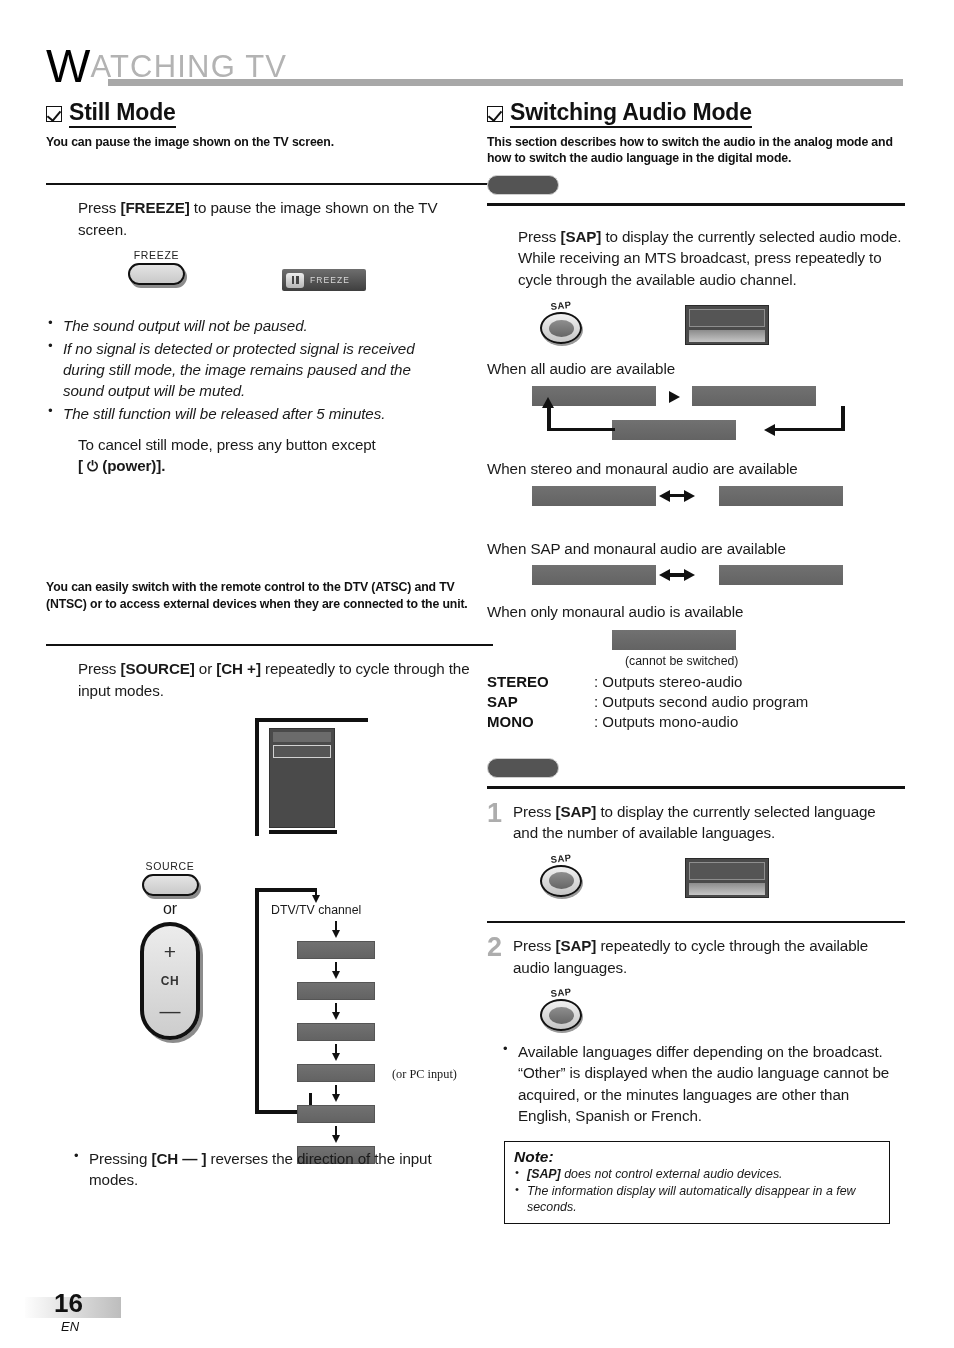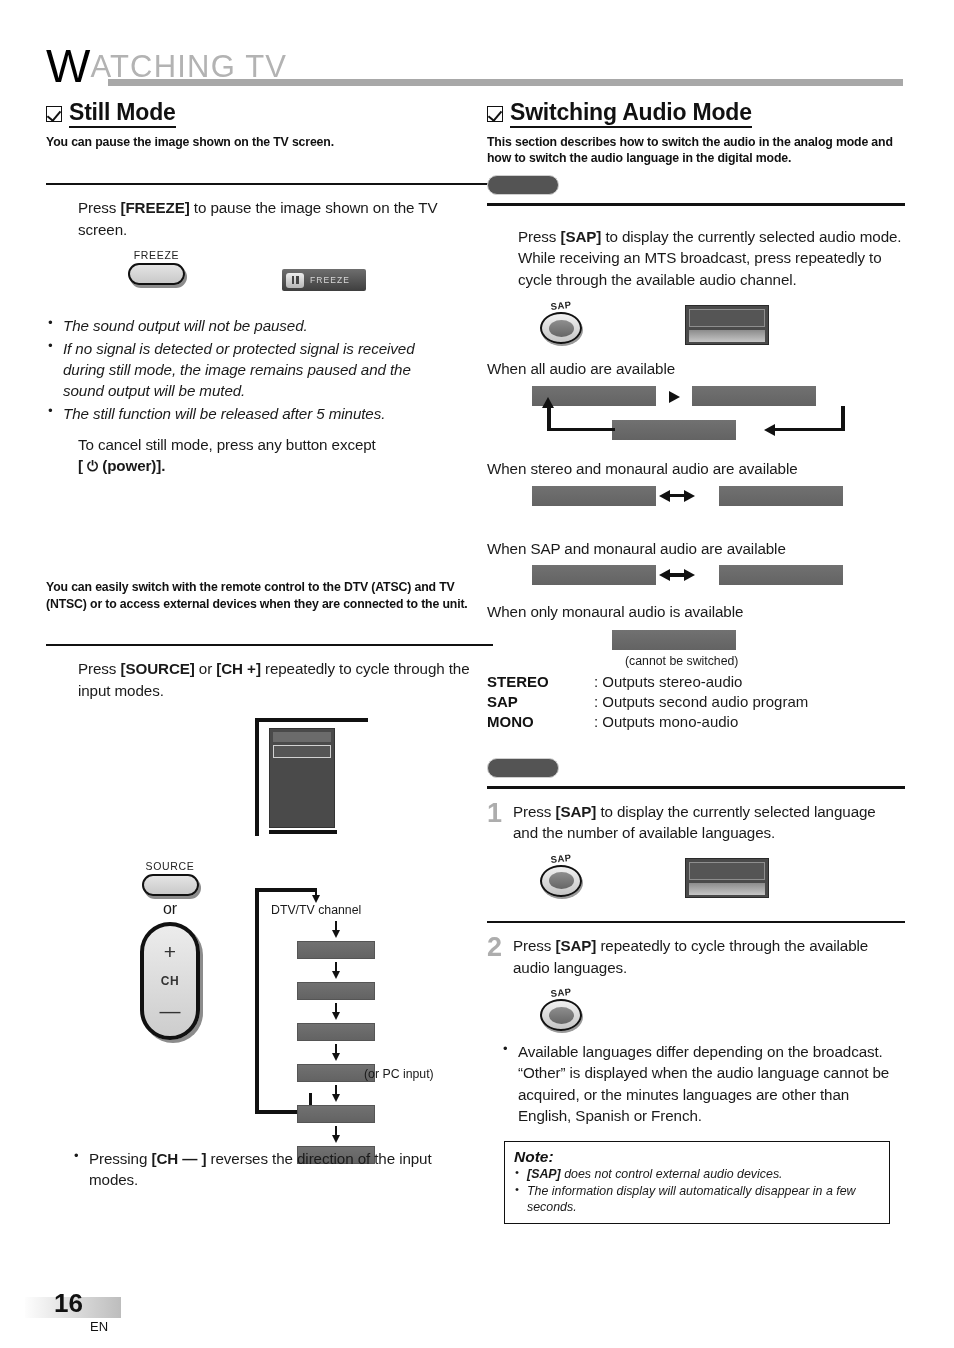--- a/index.html
+++ b/index.html
@@ -212,21 +212,21 @@
   
   .footer { position:absolute; left:25px; top:1288px; width:200px; }
   .foot-bar{
     position:absolute; left:0; top:9px; width:96px; height:21px;
     background:linear-gradient(90deg,#fdfdfd,#bdbdbd);
   }
   .foot-num{
     position:absolute; left:29px; top:0px; font-size:26px; font-weight:bold; color:#111;
   }
   .foot-lang{
-    position:absolute; left:65px; top:31px; font-size:13px; color:#111;
+    position:absolute; left:36px; top:31px; font-size:13px; color:#111;font-style:italic;
   }
 </style>
 </head>
 <body>
 
 <div class="page">
 
   <div class="hdr">
     <div class="hdr-title">
       <span class="cap">W</span><span class="rest">ATCHING  TV</span>
@@ -334,21 +334,21 @@
             <div class="arrow-d"></div>
           </div>
         <div class="gbar gbox" style="width:78px; margin:3px auto 0 auto; height:18px;"></div>
 
         <div style="text-align:center; margin-top:3px;">
             <div class="arrow-stem"></div>
             <div class="arrow-d"></div>
           </div>
         <div style="position:relative;">
           <div class="gbar gbox" style="width:78px; margin:3px auto 0 auto; height:18px;"></div>
-          <span class="lbl-sm" style="position:absolute; left:88px; top:3px; white-space:nowrap;">(or PC input)</span>
+          <span class="lbl-sm" style="position:absolute; left:116px; top:3px; white-space:nowrap;font-family:Liberation Serif, serif;">(or PC input)</span>
         </div>
 
         <div style="text-align:center; margin-top:3px;">
             <div class="arrow-stem"></div>
             <div class="arrow-d"></div>
           </div>
         <div class="gbar gbox" style="width:78px; margin:3px auto 0 auto; height:18px;"></div>
 
         <div style="text-align:center; margin-top:3px;">
             <div class="arrow-stem"></div>

